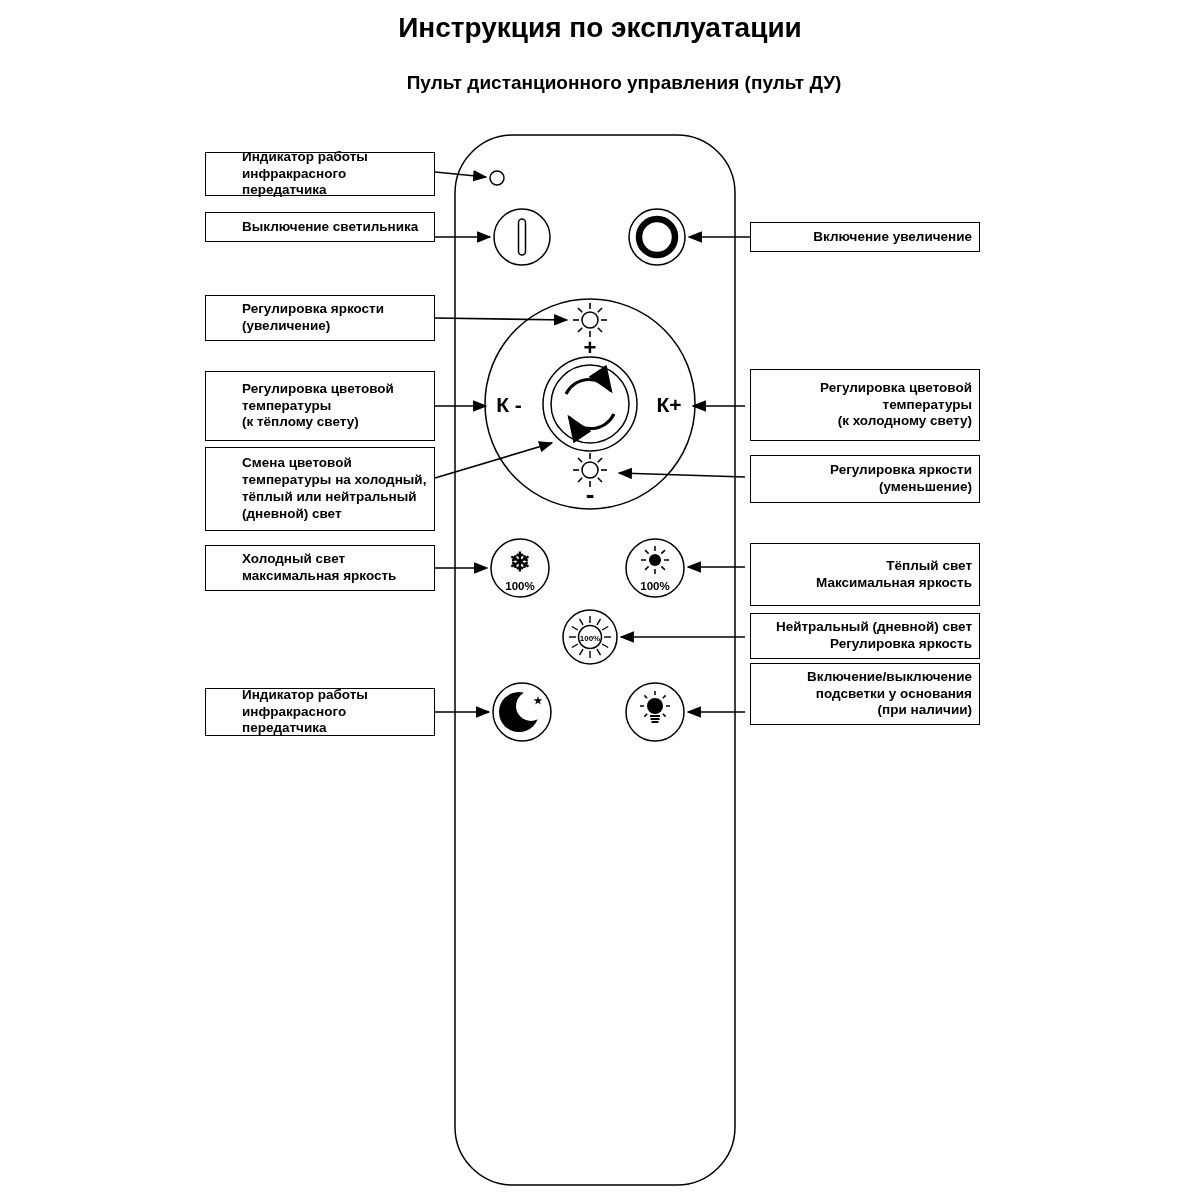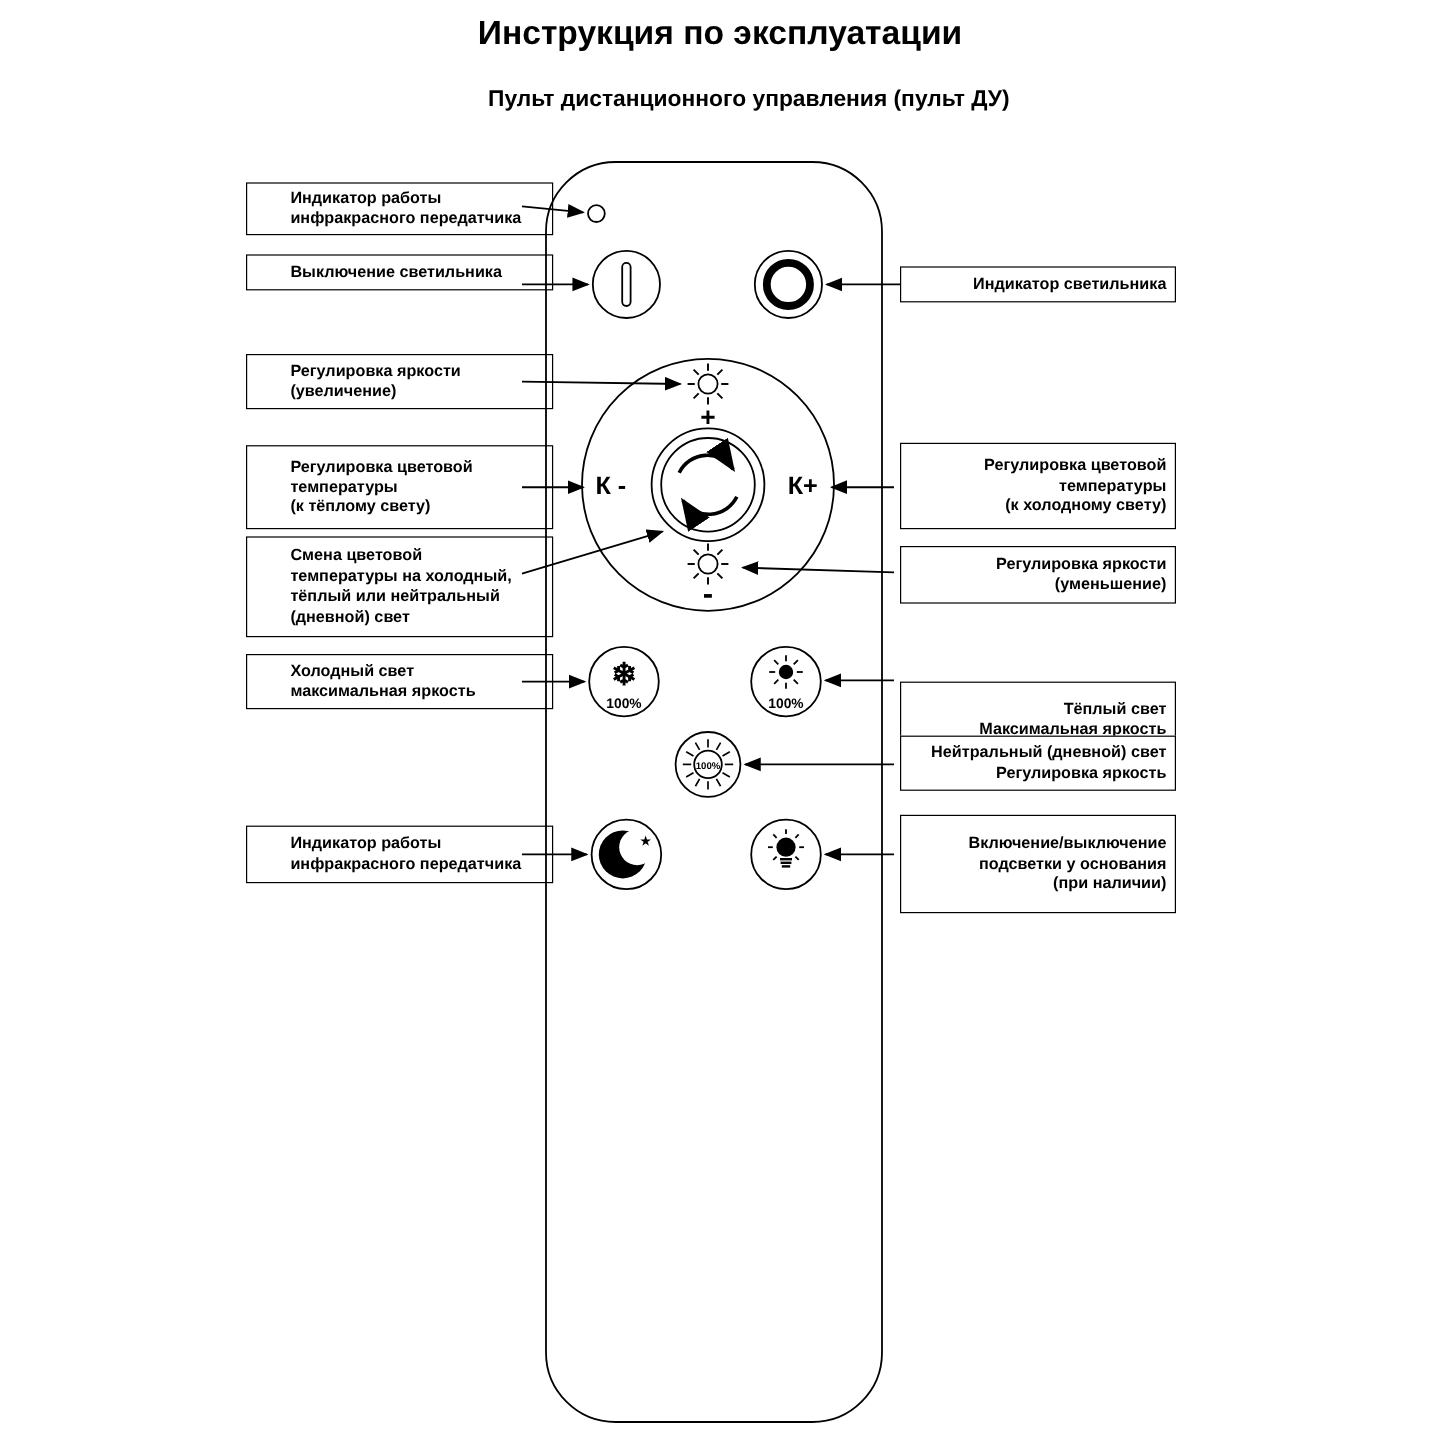--- a/index.html
+++ b/index.html
@@ -14,21 +14,21 @@
     font-size:13.5px;
     font-weight:bold;
     color:#000;
     line-height:1.25;
     padding:3px 7px;
     white-space:pre-line;
     display:flex;
     flex-direction:column;
     justify-content:center;
   }
-  .label-box.left{left:205px;width:256px;text-align:left;padding-left:36px;}
+  .label-box.left{left:205px;width:230px;text-align:left;padding-left:36px;}
   .label-box.right{left:750px;width:230px;text-align:right;}
   svg.diagram{position:absolute;top:0;left:0;}
   svg text{font-family:"Liberation Sans",sans-serif;font-weight:bold;fill:#000;}
   .stroke{stroke:#000;fill:none;stroke-width:1.5;}
 </style>
 </head>
 <body>
 
 <div class="page">
 
@@ -45,31 +45,31 @@
 (к тёплому свету)</div>
   <div class="label-box left" style="top:545px;height:46px">Холодный свет
 максимальная яркость</div>
   <div class="label-box left" style="top:447px;height:84px">Смена цветовой
 температуры на холодный,
 тёплый или нейтральный
 (дневной) свет</div>
   <div class="label-box left" style="top:688px;height:48px">Индикатор работы
 инфракрасного передатчика</div>
 
-  <div class="label-box right" style="top:222px;height:30px">Индикатор светильника</div>
+  <div class="label-box right" style="top:222px;height:30px">Включение увеличение</div>
   <div class="label-box right" style="top:369px;height:72px">Регулировка цветовой
 температуры
 (к холодному свету)</div>
   <div class="label-box right" style="top:455px;height:48px">Регулировка яркости
 (уменьшение)</div>
-  <div class="label-box right" style="top:568px;height:63px">Тёплый свет
+  <div class="label-box right" style="top:543px;height:63px">Тёплый свет
 Максимальная яркость</div>
   <div class="label-box right" style="top:613px;height:46px">Нейтральный (дневной) свет
 Регулировка яркость</div>
-  <div class="label-box right" style="top:679px;height:82px">Включение/выключение
+  <div class="label-box right" style="top:663px;height:62px">Включение/выключение
 подсветки у основания
 (при наличии)</div>
 
   <svg class="diagram" width="1200" height="1200" viewBox="0 0 1200 1200">
     <defs>
       <marker id="arr" viewBox="0 0 10 8" refX="9" refY="4" markerWidth="9" markerHeight="7.5" orient="auto">
         <path d="M0,0 L10,4 L0,8 Z" fill="#000"></path>
       </marker>
     </defs>
 

